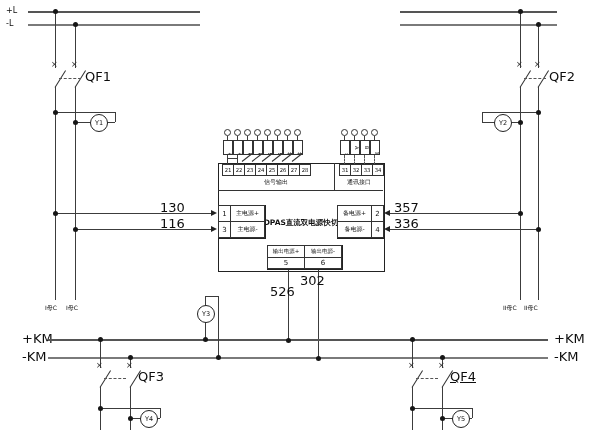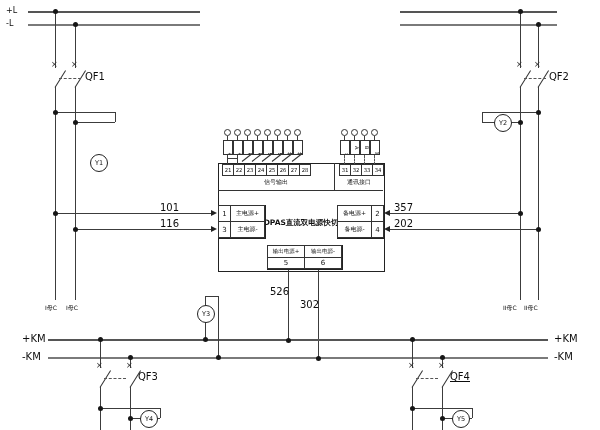--- a/index.html
+++ b/index.html
@@ -4,21 +4,21 @@
 <style>
   html,body{margin:0;padding:0;background:#fff;}
   #canvas{position:relative;width:600px;height:430px;background:#fff;overflow:hidden;
           font-family:"DejaVu Sans",sans-serif;color:#111;}
   .h{position:absolute;height:1px;background:#3c3c3c;}
   .v{position:absolute;width:1px;background:#3c3c3c;}
   .bus{height:2px;background:#555;}
   .bus2{height:2px;background:#7a7a7a;}
   .dot{position:absolute;width:5px;height:5px;border-radius:50%;background:#161616;z-index:4;}
   .lbl{position:absolute;font-size:8px;line-height:9px;white-space:nowrap;color:#0d0d0d;}
-  .lbl7{font-size:10px;}
+  .lbl7{font-size:13px;}
   .lbl6{font-size:6px;}
   .circ{position:absolute;width:16px;height:16px;border:1px solid #222;border-radius:50%;
         background:#fff;display:flex;align-items:center;justify-content:center;
         font-size:6.5px;z-index:5;}
   .diag{position:absolute;width:20px;height:1px;background:#333;
         transform:rotate(-58deg);transform-origin:0 50%;}
   .diag2{position:absolute;width:13px;height:1px;background:#333;
         transform:rotate(-38deg);transform-origin:0 50%;}
   .xmark{position:absolute;font-size:8px;line-height:8px;color:#333;}
   .dlink{position:absolute;height:0;border-top:1px dashed #555;}
@@ -66,21 +66,21 @@
   <div class="dlink" style="left:59px;top:78px;width:22px;"></div>
   <div class="lbl lbl7" style="left:85px;top:72px;">QF1</div>
   <div class="v" style="left:55px;top:87px;height:213px;"></div>
   <div class="v" style="left:75px;top:87px;height:213px;"></div>
 
   <div class="dot" style="left:53px;top:110px;"></div>
   <div class="dot" style="left:73px;top:120px;"></div>
   <div class="h" style="left:55px;top:112px;width:60px;"></div>
   <div class="v" style="left:115px;top:112px;height:10px;"></div>
   <div class="h" style="left:75px;top:122px;width:40px;"></div>
-  <div class="circ" style="left:90px;top:114px;margin-top:40px;">
+  <div class="circ" style="left:90px;top:114px;">
       <span>Y1</span>
     </div>
 
   <div class="lbl lbl6" style="left:45px;top:303px;">I母C</div>
   <div class="lbl lbl6" style="left:66px;top:303px;">I母C</div>
 
   <div class="dot" style="left:518px;top:9px;"></div>
   <div class="dot" style="left:536px;top:22px;"></div>
   <div class="v" style="left:520px;top:12px;height:56px;"></div>
   <div class="v" style="left:538px;top:25px;height:43px;"></div>
@@ -101,34 +101,34 @@
   <div class="circ" style="left:494px;top:114px;">
       <span>Y2</span>
     </div>
 
   <div class="lbl lbl6" style="left:503px;top:303px;">II母C</div>
   <div class="lbl lbl6" style="left:524px;top:303px;">II母C</div>
 
   <div class="dot" style="left:53px;top:211px;"></div>
   <div class="h" style="left:55px;top:213px;width:156px;"></div>
   <div class="arr-r" style="left:211px;top:210px;"></div>
-  <div class="lbl lbl7" style="left:160px;top:203px;">101</div>
+  <div class="lbl lbl7" style="left:160px;top:203px;">130</div>
   <div class="dot" style="left:73px;top:227px;"></div>
   <div class="h" style="left:75px;top:229px;width:136px;"></div>
   <div class="arr-r" style="left:211px;top:226px;"></div>
   <div class="lbl lbl7" style="left:160px;top:219px;">116</div>
 
   <div class="dot" style="left:518px;top:211px;"></div>
   <div class="h" style="left:390px;top:213px;width:130px;"></div>
   <div class="arr-l" style="left:384px;top:210px;"></div>
   <div class="lbl lbl7" style="left:394px;top:203px;">357</div>
   <div class="dot" style="left:536px;top:227px;"></div>
   <div class="h" style="left:390px;top:229px;width:148px;"></div>
   <div class="arr-l" style="left:384px;top:226px;"></div>
-  <div class="lbl lbl7" style="left:394px;top:219px;">202</div>
+  <div class="lbl lbl7" style="left:394px;top:219px;">336</div>
 
   <div class="mbox" style="left:218px;top:163px;width:165px;height:107px;"></div>
   <div class="v" style="left:334px;top:163px;height:27px;background:#333;"></div>
   <div class="h" style="left:218px;top:190px;width:165px;background:#333;"></div>
 
   <div class="cells" style="left:222px;top:164px;">
     <div class="cell">21</div>
     <div class="cell">22</div>
     <div class="cell">23</div>
     <div class="cell">24</div>
@@ -218,21 +218,21 @@
   <div class="vbox" style="left:360px;top:140px;">B</div>
   <div class="vbox" style="left:370px;top:140px;">屏</div>
   <div class="dashv" style="left:344px;top:155px;height:10px;"></div>
   <div class="dashv" style="left:354px;top:155px;height:10px;"></div>
   <div class="dashv" style="left:364px;top:155px;height:10px;"></div>
   <div class="dashv" style="left:374px;top:155px;height:10px;"></div>
 
   <div class="v" style="left:288px;top:268px;height:72px;"></div>
   <div class="v" style="left:318px;top:268px;height:90px;"></div>
   <div class="lbl lbl7" style="left:270px;top:287px;">526</div>
-  <div class="lbl lbl7" style="left:300px;top:300px;">302</div>
+  <div class="lbl lbl7" style="left:300px;top:276px;">302</div>
   <div class="dot" style="left:286px;top:338px;"></div>
   <div class="dot" style="left:316px;top:356px;"></div>
 
   <div class="lbl lbl7" style="left:22px;top:334px;">+KM</div>
   <div class="h bus" style="left:48px;top:339px;width:500px;"></div>
   <div class="lbl lbl7" style="left:554px;top:334px;">+KM</div>
   <div class="lbl lbl7" style="left:22px;top:352px;">-KM</div>
   <div class="h bus2" style="left:48px;top:357px;width:500px;"></div>
   <div class="lbl lbl7" style="left:554px;top:352px;">-KM</div>
 

